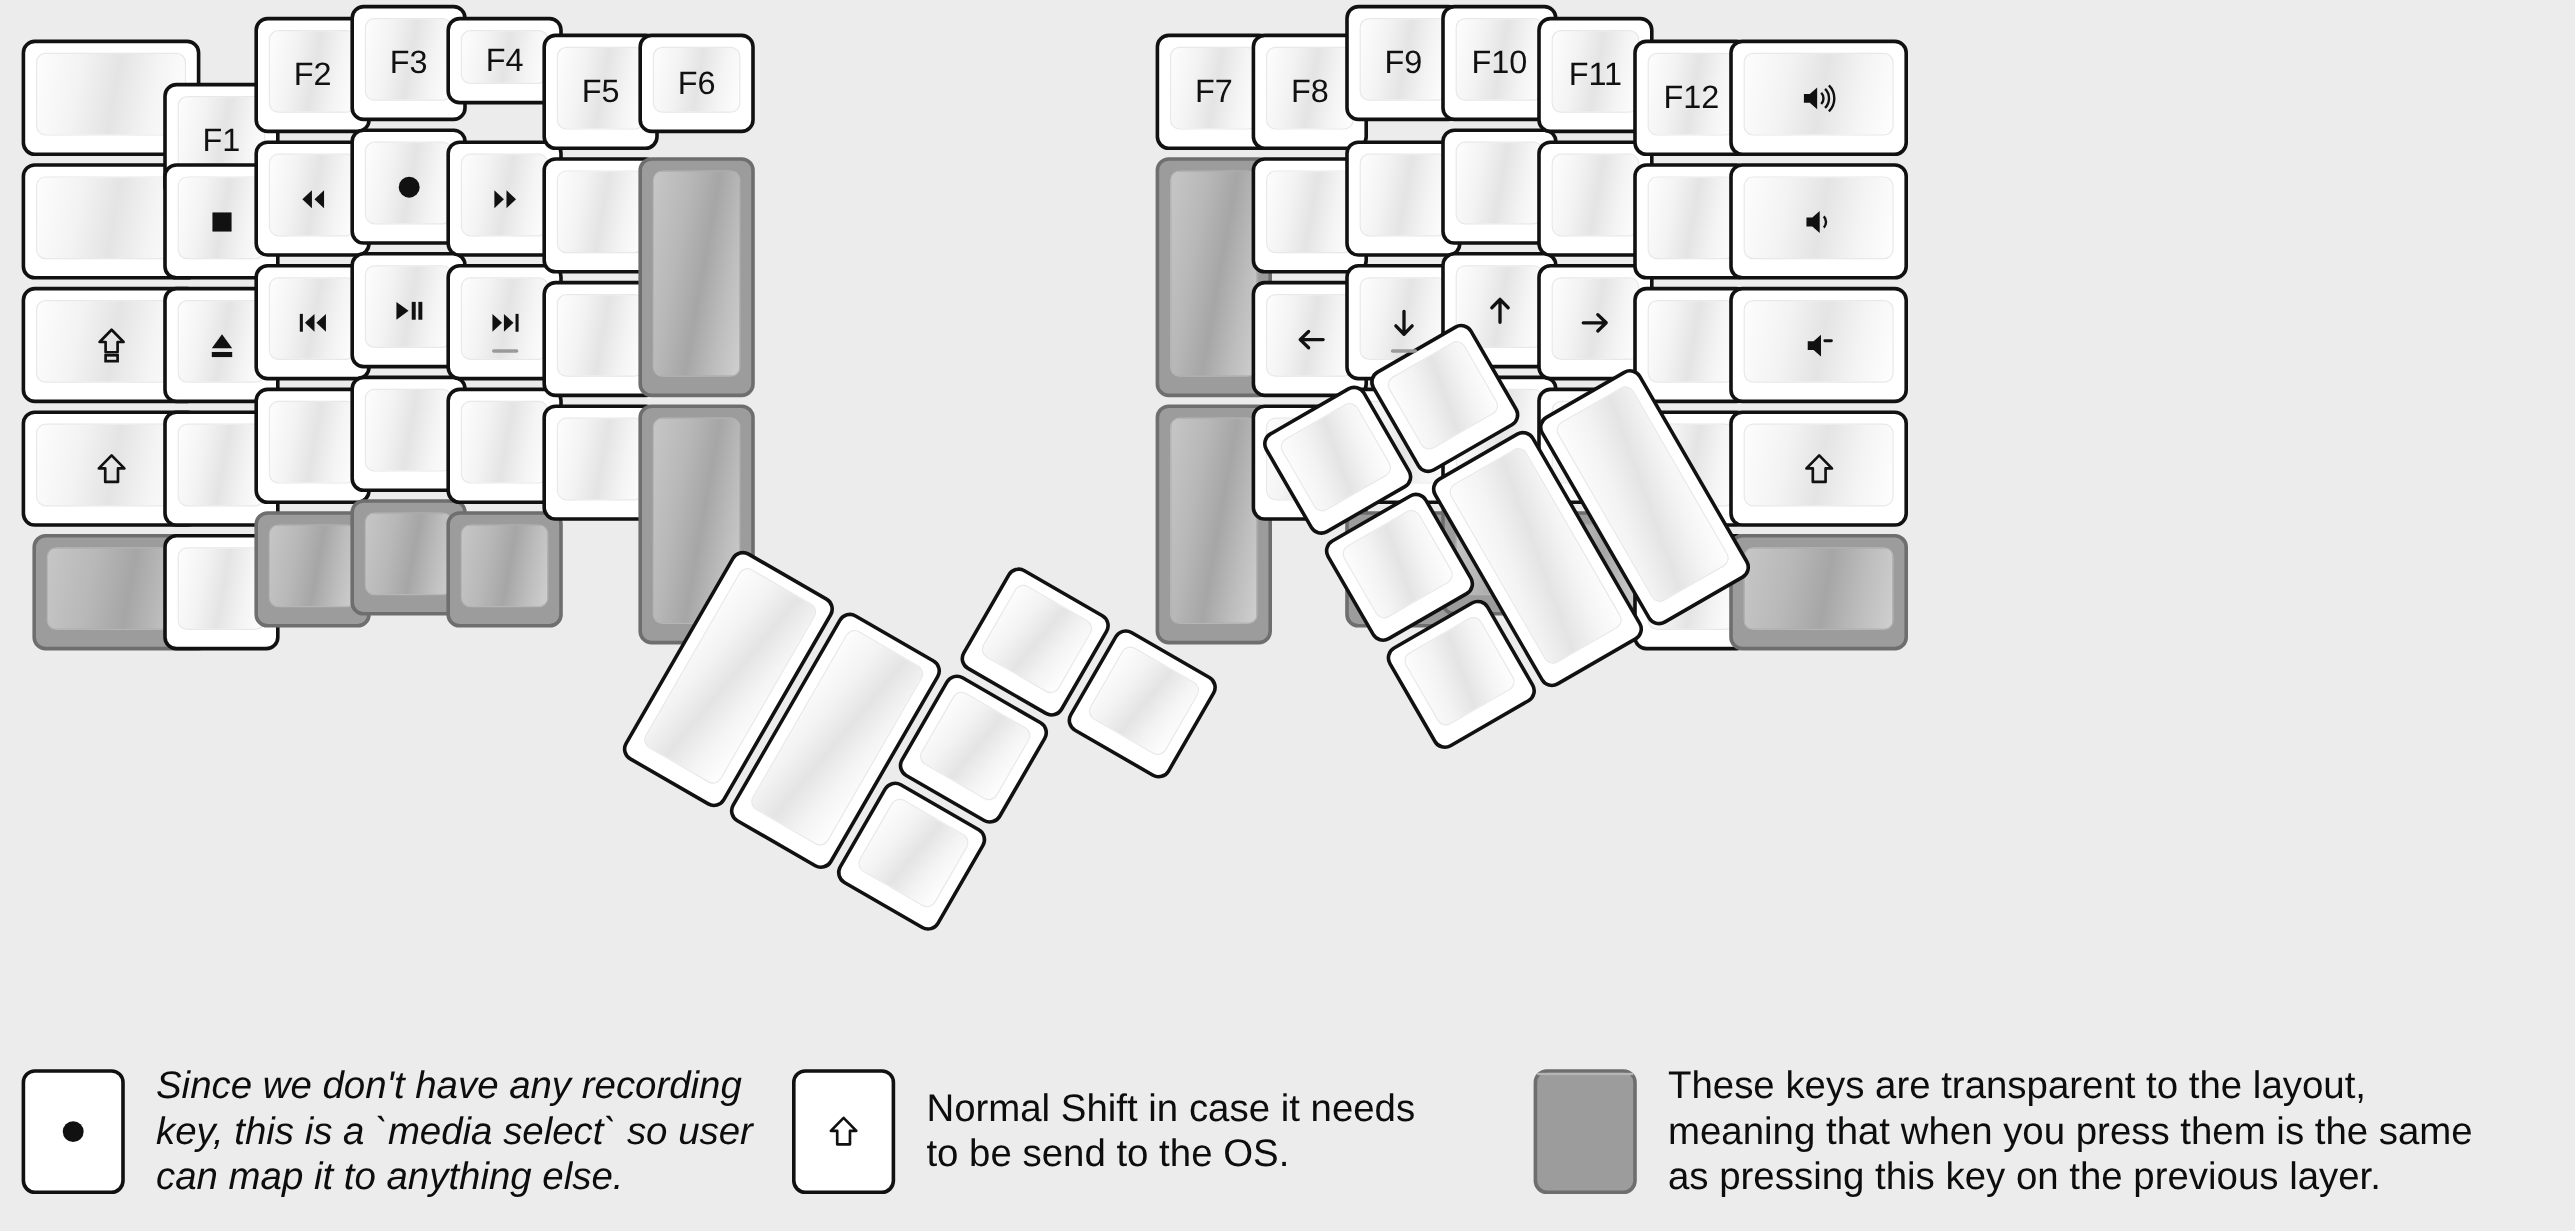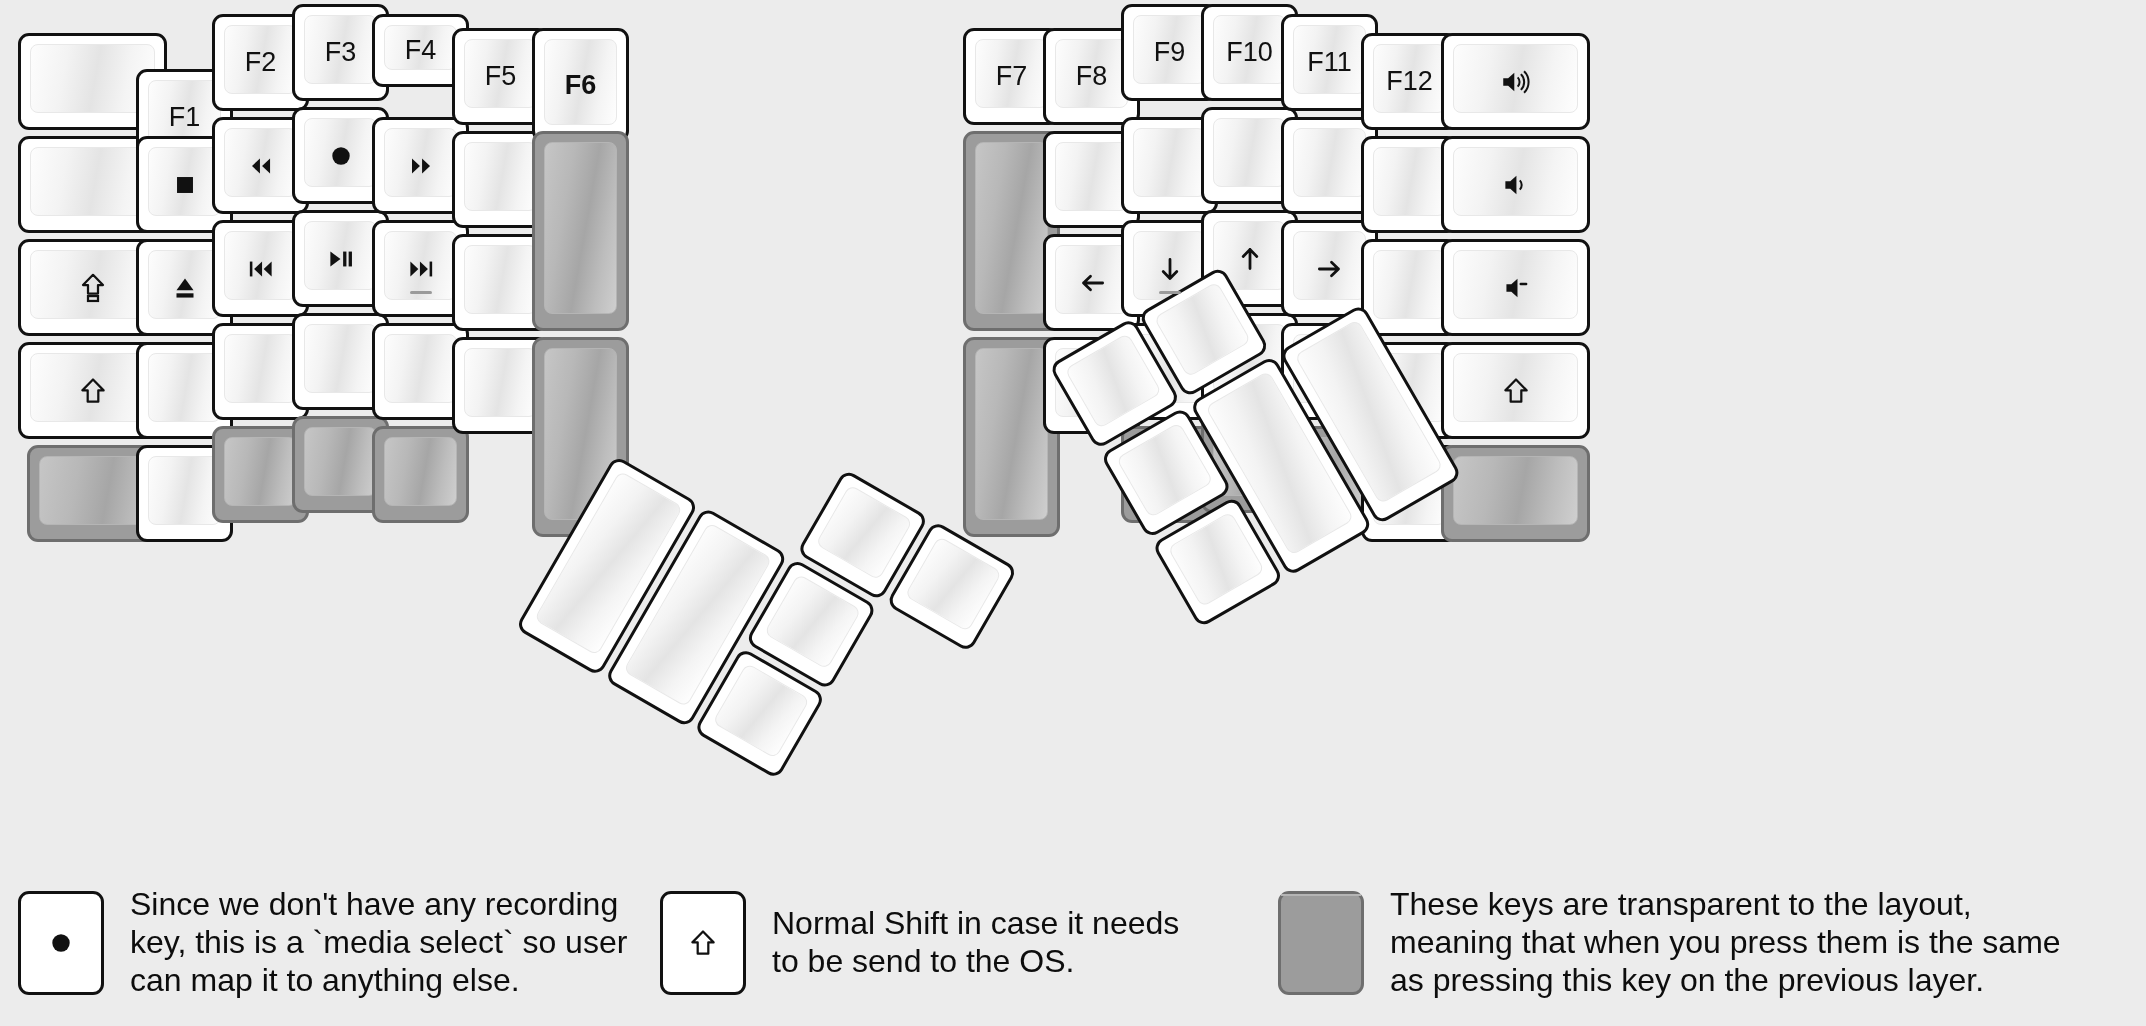--- a/index.html
+++ b/index.html
@@ -237,21 +237,21 @@
         <div class="lgd"></div>
       </div>
       <div class="key" style="left: 452px; top: 234px; width: 97px; height: 97px;">
         <div class="cap"></div>
         <div class="lgd"></div>
       </div>
       <div class="key" style="left: 452px; top: 337px; width: 97px; height: 97px;">
         <div class="cap"></div>
         <div class="lgd"></div>
       </div>
-      <div class="key" style="left: 532px; top: 28px; width: 97px; height: 114px; font-weight: bold;">
+      <div class="key" style="left: 532px; top: 28px; width: 97px; height: 83px;">
         <div class="cap"></div>
         <div class="lgd">F6</div>
       </div>
       <div class="key trans" style="left: 532px; top: 131px; width: 97px; height: 200px;">
         <div class="cap"></div>
         <div class="lgd"></div>
       </div>
       <div class="key trans" style="left: 532px; top: 337px; width: 97px; height: 200px;">
         <div class="cap"></div>
         <div class="lgd"></div>
@@ -469,21 +469,21 @@
           <div class="cap"></div>
           <div class="lgd"></div>
         </div>
         <div class="key" style="left: 206px; top: 0px; width: 97px; height: 200px;">
           <div class="cap"></div>
           <div class="lgd"></div>
         </div>
       </div>
     </div>
   <div id="legend">
-      <div class="lg-item" style="left: 18px; top: 0px; height: 166px;">
+      <div class="lg-item" style="left: 18px; top: 0px; height: 166px; font-style: italic;">
         <div class="lg-key">
           <div class="cap"></div>
           <div style="position: absolute; inset: 0px; display: flex; align-items: center; justify-content: center; z-index: 2;">
             <svg class="glyph" width="34" height="34" viewBox="0 0 32 32" fill="#111">
               <circle cx="16" cy="16" r="8.2"></circle>
             </svg>
           </div>
         </div>
         <div class="lg-text">Since we don't have any recording
 key, this is a `media select` so user

